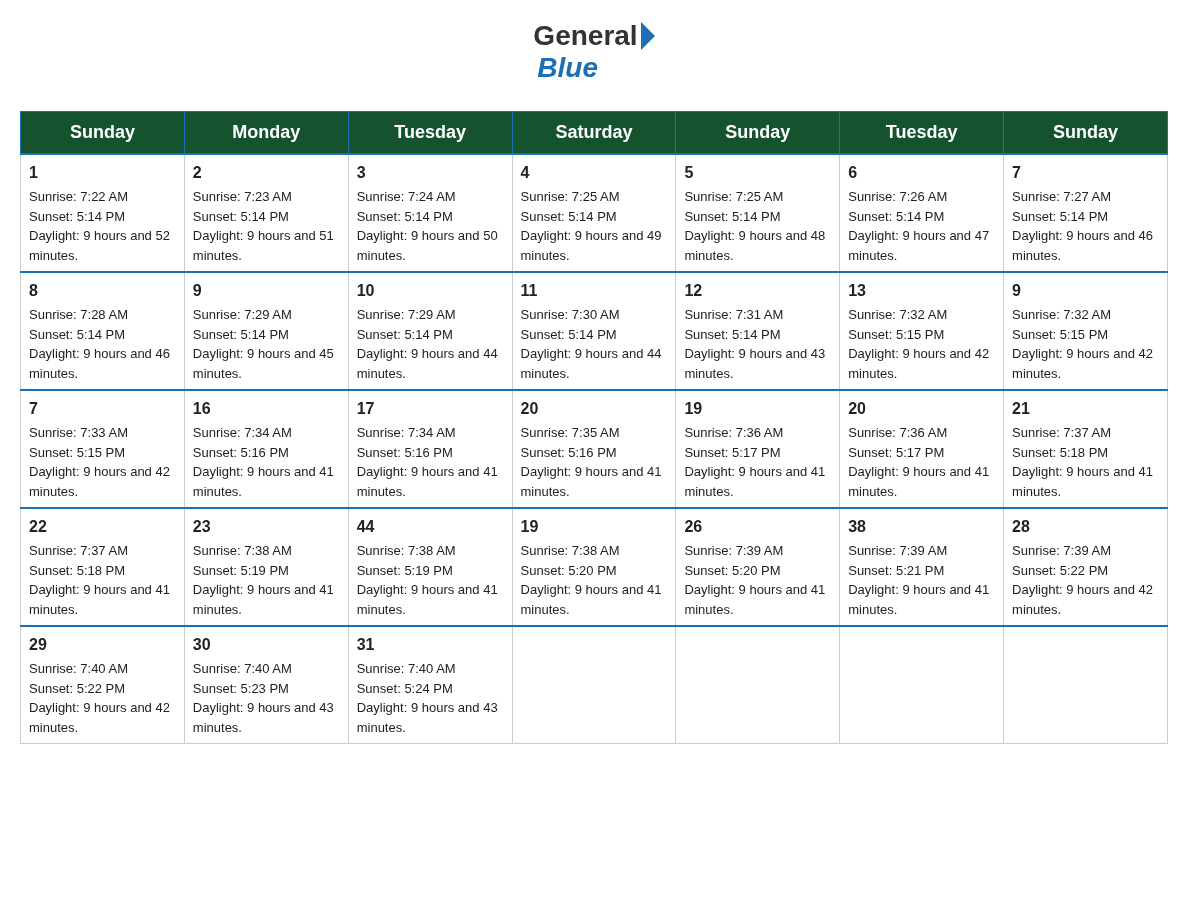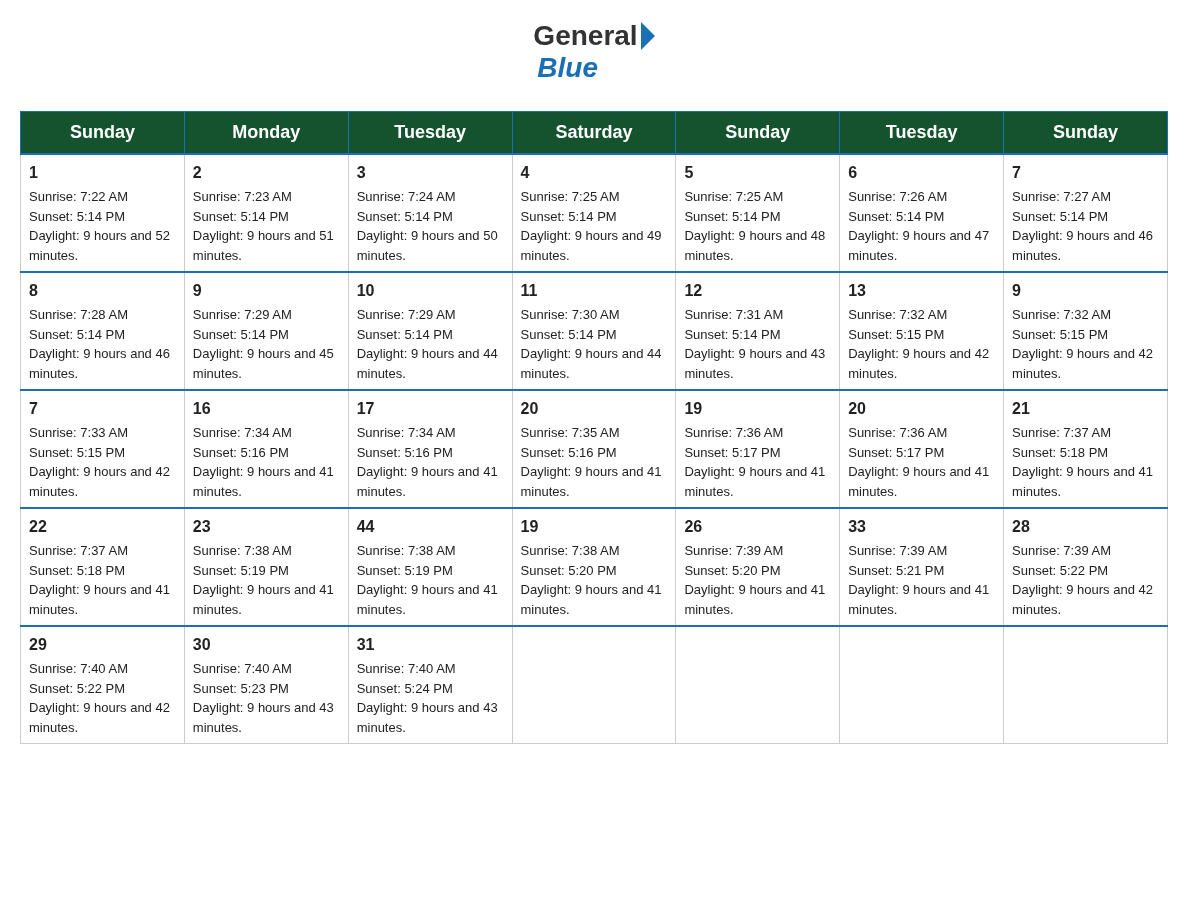--- a/index.html
+++ b/index.html
@@ -156,21 +156,21 @@
         <td><span class="day-num">19</span>Sunrise: 7:36 AM<br>Sunset: 5:17 PM<br>Daylight: 9 hours and 41 minutes.</td>
         <td><span class="day-num">20</span>Sunrise: 7:36 AM<br>Sunset: 5:17 PM<br>Daylight: 9 hours and 41 minutes.</td>
         <td><span class="day-num">21</span>Sunrise: 7:37 AM<br>Sunset: 5:18 PM<br>Daylight: 9 hours and 41 minutes.</td>
       </tr>
       <tr>
         <td><span class="day-num">22</span>Sunrise: 7:37 AM<br>Sunset: 5:18 PM<br>Daylight: 9 hours and 41 minutes.</td>
         <td><span class="day-num">23</span>Sunrise: 7:38 AM<br>Sunset: 5:19 PM<br>Daylight: 9 hours and 41 minutes.</td>
         <td><span class="day-num">44</span>Sunrise: 7:38 AM<br>Sunset: 5:19 PM<br>Daylight: 9 hours and 41 minutes.</td>
         <td><span class="day-num">19</span>Sunrise: 7:38 AM<br>Sunset: 5:20 PM<br>Daylight: 9 hours and 41 minutes.</td>
         <td><span class="day-num">26</span>Sunrise: 7:39 AM<br>Sunset: 5:20 PM<br>Daylight: 9 hours and 41 minutes.</td>
-        <td><span class="day-num">33</span>Sunrise: 7:39 AM<br>Sunset: 5:21 PM<br>Daylight: 9 hours and 41 minutes.</td>
+        <td><span class="day-num">38</span>Sunrise: 7:39 AM<br>Sunset: 5:21 PM<br>Daylight: 9 hours and 41 minutes.</td>
         <td><span class="day-num">28</span>Sunrise: 7:39 AM<br>Sunset: 5:22 PM<br>Daylight: 9 hours and 42 minutes.</td>
       </tr>
       <tr>
         <td><span class="day-num">29</span>Sunrise: 7:40 AM<br>Sunset: 5:22 PM<br>Daylight: 9 hours and 42 minutes.</td>
         <td><span class="day-num">30</span>Sunrise: 7:40 AM<br>Sunset: 5:23 PM<br>Daylight: 9 hours and 43 minutes.</td>
         <td><span class="day-num">31</span>Sunrise: 7:40 AM<br>Sunset: 5:24 PM<br>Daylight: 9 hours and 43 minutes.</td>
         <td class="empty-cell"></td>
         <td class="empty-cell"></td>
         <td class="empty-cell"></td>
         <td class="empty-cell"></td>

